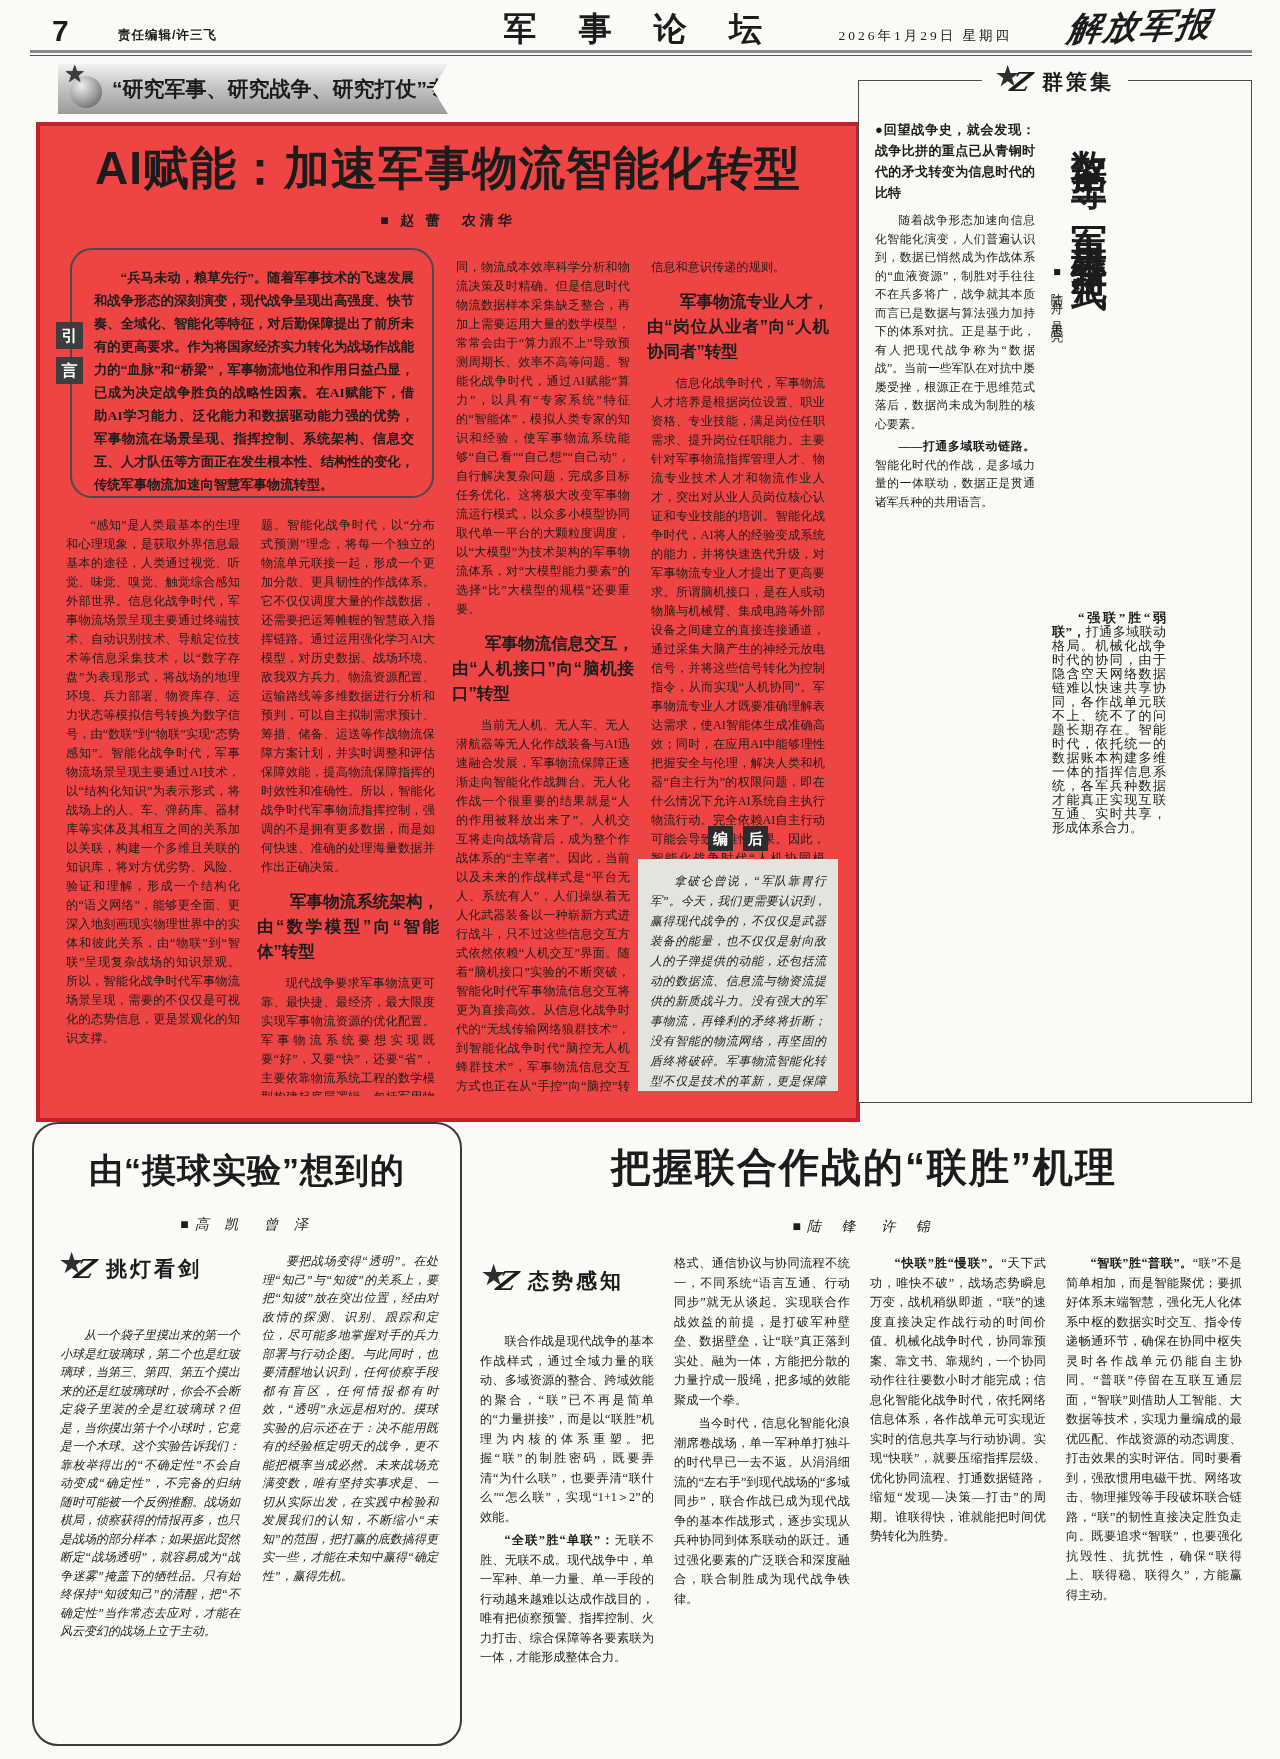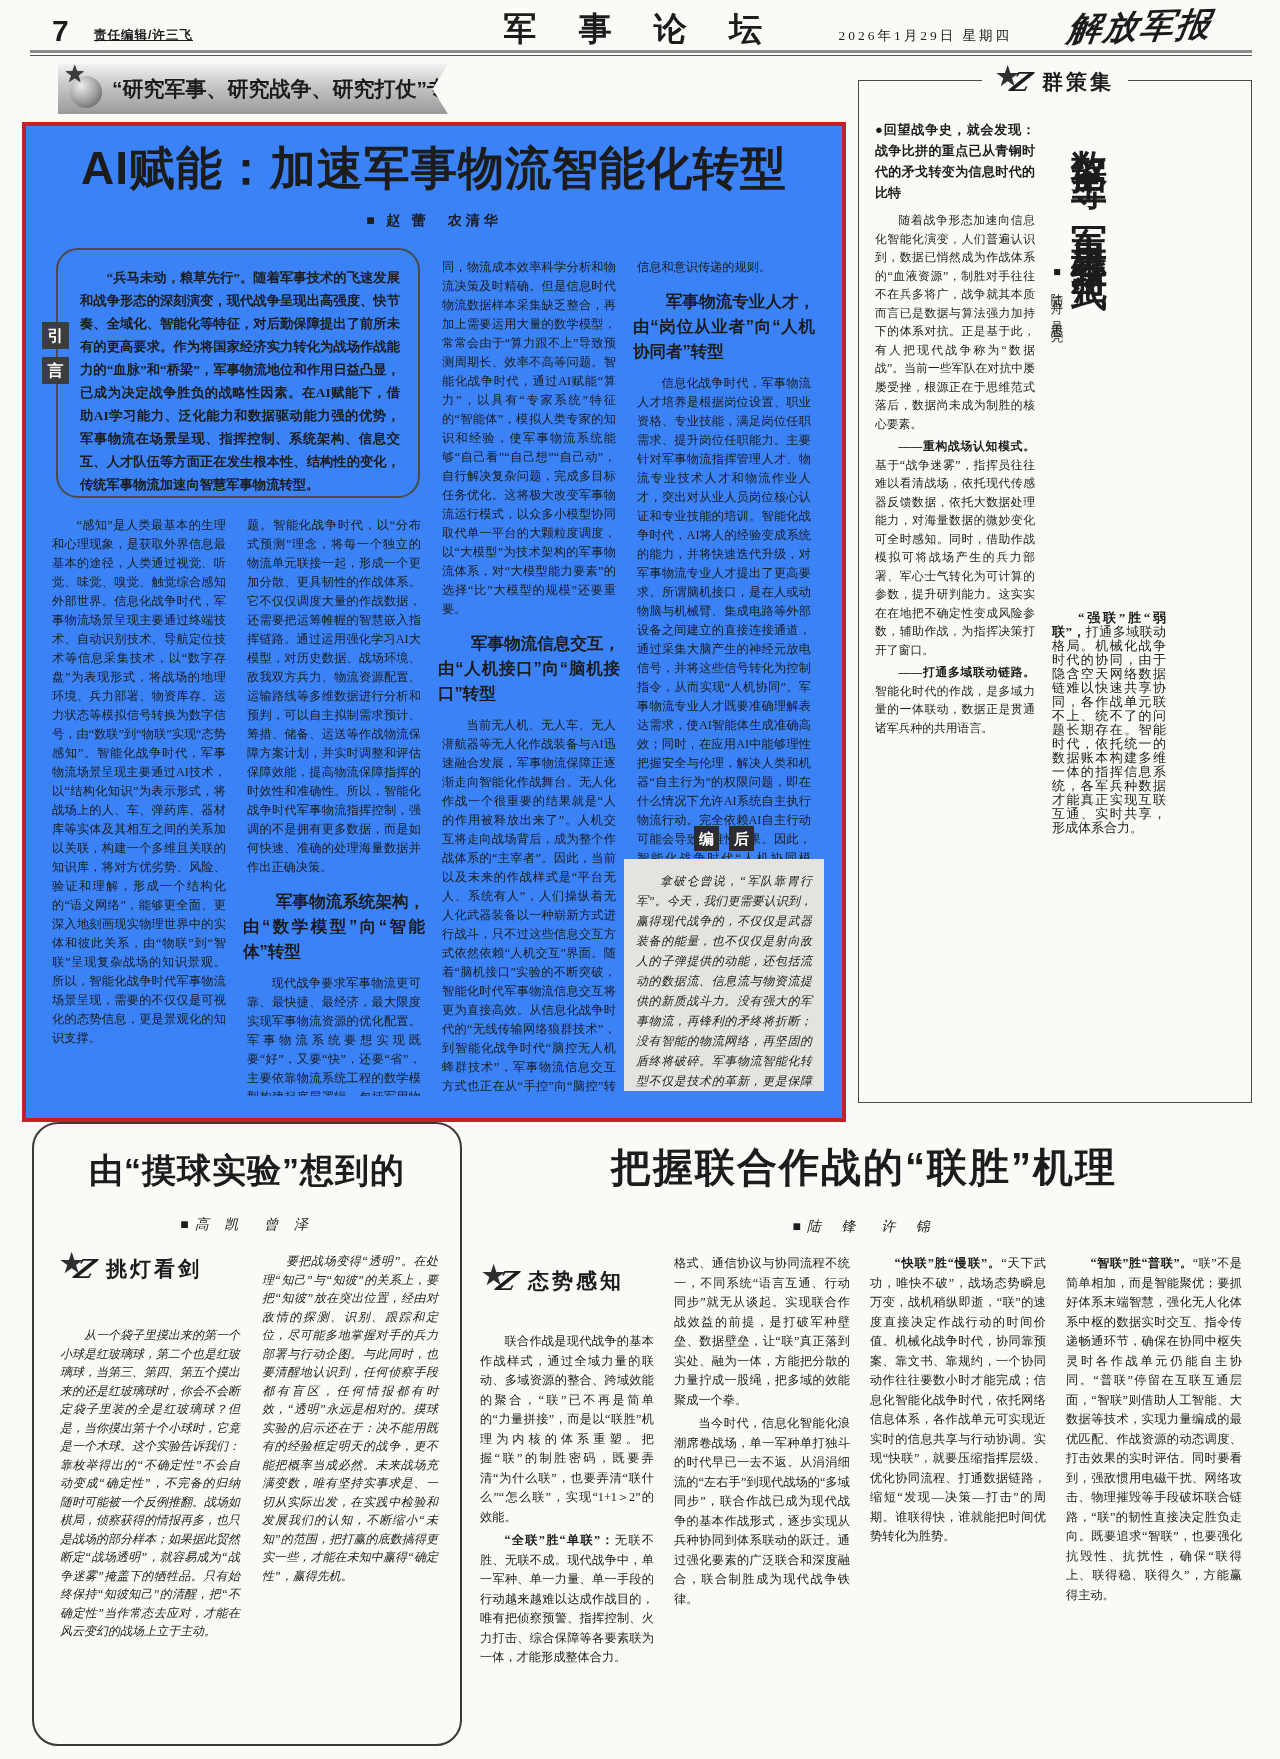--- a/index.html
+++ b/index.html
@@ -2,35 +2,35 @@
 <html><head>
 <meta charset="utf-8">
 <style>
   html,body{margin:0;padding:0;background:#dddbd6;}
   #page{position:relative;width:1280px;height:1759px;background:#fbfaf6;margin:0 auto;
         font-family:"Liberation Serif","DejaVu Serif",serif;color:#1c1c1c;overflow:hidden;}
   
   #hdr{position:absolute;left:30px;top:12px;width:1222px;height:44px;}
   #hdr .rule{position:absolute;left:0;right:0;bottom:0;border-top:3px solid #8a8a8a;border-bottom:1px solid #555;height:2px;}
   .pgnum{position:absolute;left:22px;top:2px;font:700 30px/34px "Liberation Sans",sans-serif;}
-  .editor{position:absolute;left:64px;top:16px;font:700 12.5px/14px "Liberation Sans",sans-serif;letter-spacing:1px;text-decoration:underline;}
+  .editor{position:absolute;left:88px;top:16px;font:700 12.5px/14px "Liberation Sans",sans-serif;letter-spacing:1px;}
   .secttl{position:absolute;left:50%;transform:translateX(-50%);top:-2px;font:900 33px/38px "Liberation Sans",sans-serif;letter-spacing:.5em;white-space:nowrap;}
   .hdate{position:absolute;right:240px;top:16px;font:13.5px/16px "Liberation Serif",serif;letter-spacing:3px;}
   .masthead{position:absolute;right:40px;top:-6px;font:700 italic 34px/40px "DejaVu Serif",serif;transform:skewX(-10deg) rotate(-2deg);letter-spacing:2px;}
   
   #banner{position:absolute;left:58px;top:64px;width:390px;height:50px;
           background:linear-gradient(180deg,#f2f2f2 0%,#c9c9c9 40%,#9a9a9a 100%);
           clip-path:polygon(0 0,100% 0,96% 50%,100% 100%,0 100%);display:flex;align-items:center;}
   #banner .emb{position:relative;width:46px;height:46px;margin-left:4px;flex:0 0 auto;}
   #banner .emb .globe{position:absolute;left:8px;top:10px;width:32px;height:32px;border-radius:50%;
           background:radial-gradient(circle at 35% 30%,#eee 0%,#9a9a9a 55%,#4c4c4c 100%);}
   #banner .emb .st{position:absolute;left:2px;top:-6px;font-size:24px;color:#3c3c3c;text-shadow:0 0 1px #222;}
   #banner .txt{font:700 21px/24px "Liberation Sans",sans-serif;margin-left:4px;white-space:nowrap;}
   
-  #mainbox{position:absolute;left:22px;top:122px;width:816px;height:992px;border:4px solid #c3202a;background:#3b82f6;}
+  #mainbox{position:absolute;left:36px;top:122px;width:816px;height:992px;border:4px solid #c3202a;background:#ef4444;}
   #mainbox .headline{position:absolute;left:0;right:0;top:16px;text-align:center;
           font:900 46px/52px "Liberation Sans",sans-serif;letter-spacing:1px;white-space:nowrap;}
   #mainbox .byline{position:absolute;left:0;right:0;top:86px;text-align:center;font:700 14px/18px "Liberation Serif",serif;letter-spacing:4px;}
   #introbox{position:absolute;left:30px;top:122px;width:364px;height:250px;border:2px solid #4a4a4a;border-radius:22px;padding:16px 18px 10px 22px;box-sizing:border-box;}
   #introtab{position:absolute;left:-16px;top:72px;display:flex;flex-direction:column;gap:8px;}
   #introtab span{display:block;width:27px;height:27px;background:#3d3d3d;color:#fff;font:700 16px/27px "Liberation Sans",sans-serif;text-align:center;}
   #introtxt{font:700 13.3px/23px "Liberation Serif",serif;text-align:justify;text-indent:2em;}
   .mcol{position:absolute;overflow:hidden;}
   #mc1{left:22px; top:386px;width:182px;height:584px;}
   #mc2{left:217px;top:386px;width:182px;height:584px;}
@@ -155,21 +155,20 @@
       <span class="starz">
           <span class="s1">★</span>
           <span class="s2">Z</span>
         </span>
       <span>群策集</span>
     </div>
     <div id="qcjbody">
       <div id="qcjA">
           <p class="col-p lede">●回望战争史，就会发现：战争比拼的重点已从青铜时代的矛戈转变为信息时代的比特</p>
           <p class="col-p">随着战争形态加速向信息化智能化演变，人们普遍认识到，数据已悄然成为作战体系的“血液资源”，制胜对手往往不在兵多将广，战争就其本质而言已是数据与算法强力加持下的体系对抗。正是基于此，有人把现代战争称为“数据战”。当前一些军队在对抗中屡屡受挫，根源正在于思维范式落后，数据尚未成为制胜的核心要素。</p>
-          <p class="col-p"><strong>——重构战场认知模式。</strong>基于“战争迷雾”，指挥员往往难以看清战场，依托现代传感器反馈数据，依托大数据处理能力，对海量数据的微妙变化可全时感知。同时，借助作战模拟可将战场产生的兵力部署、军心士气转化为可计算的参数，提升研判能力。这实实在在地把不确定性变成风险参数，辅助作战，为指挥决策打开了窗口。</p>
           <p class="col-p"><strong>——打通多域联动链路。</strong>智能化时代的作战，是多域力量的一体联动，数据正是贯通诸军兵种的共用语言。</p>
         </div>
       <div id="qcjMid">
         <div id="vtitlewrap">
           <div id="vtitle">数据主导：军事思维新范式</div>
           <div id="vauthors">■陆云舟　吴思亮</div>
         </div>
         <div id="qcjMidTxt">
             <p class="col-p"><strong>“强联”胜“弱联”，</strong>打通多域联动格局。机械化战争时代的协同，由于隐含空天网络数据链难以快速共享协同，各作战单元联不上、统不了的问题长期存在。智能时代，依托统一的数据账本构建多维一体的指挥信息系统，各军兵种数据才能真正实现互联互通、实时共享，形成体系合力。</p>
           </div>

